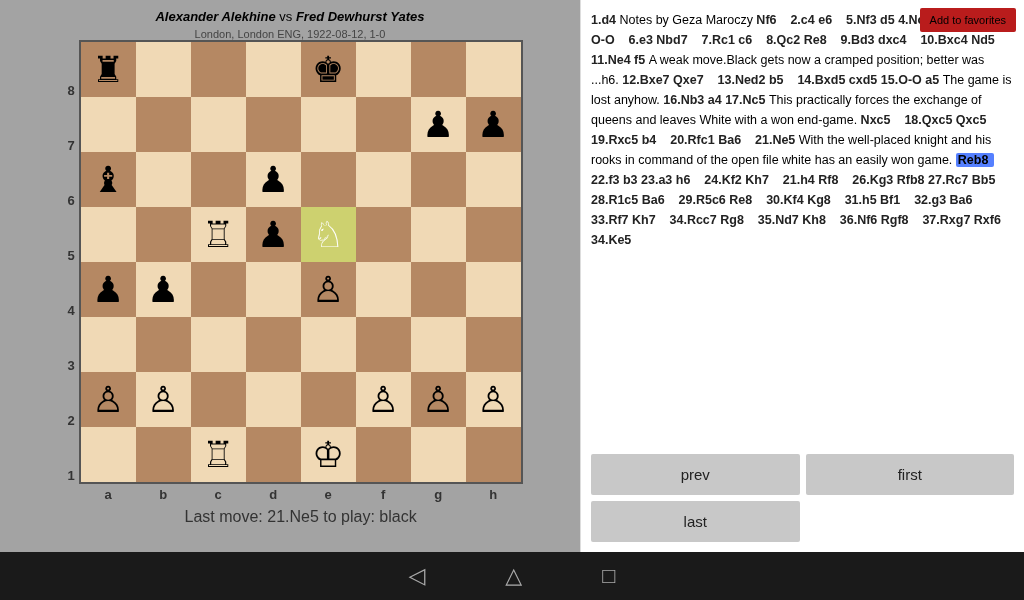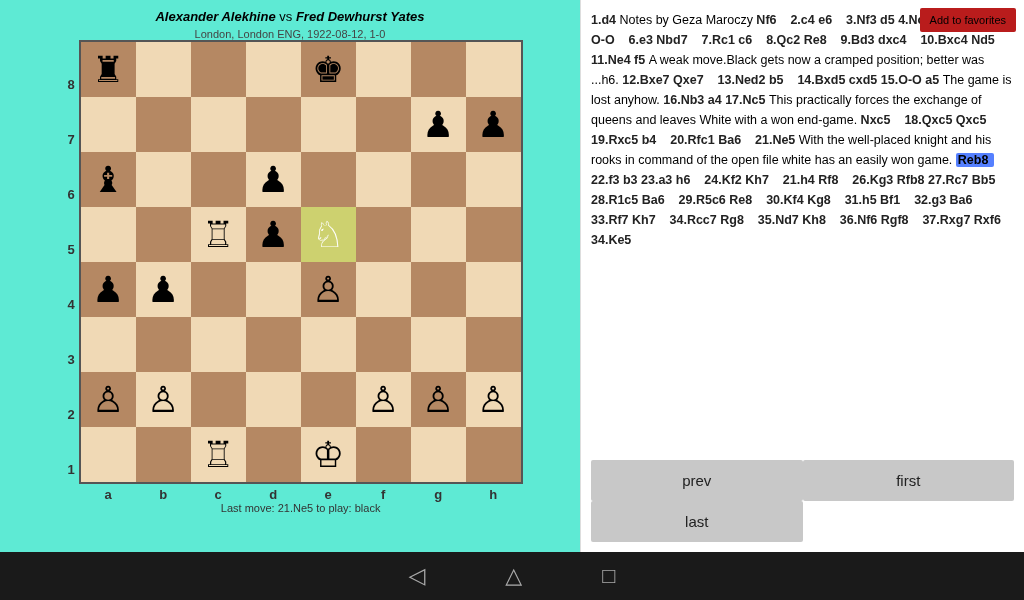--- a/index.html
+++ b/index.html
@@ -17,21 +17,21 @@
       flex: 1;
       background: #ffffff;
       position: relative;
     }
     #left-panel {
       width: 580px;
       display: flex;
       flex-direction: column;
       align-items: center;
       padding: 8px 0 4px 0;
-      background: #5eead4;
+      background: #a3a3a3;
     }
     #game-title {
       text-align: center;
       font-size: 13px;
       margin-bottom: 2px;
       line-height: 1.4;
     }
     #game-title .player1 { font-style: italic; font-weight: bold; }
     #game-title .vs { font-weight: normal; font-style: normal; }
     #game-title .player2 { font-style: italic; font-weight: bold; }
@@ -106,23 +106,23 @@
       margin-top: 3px;
     }
     .file-label {
       font-size: 13px;
       font-weight: bold;
       color: #333;
       width: 55px;
       text-align: center;
     }
     #last-move {
-      font-size: 11px;
+      font-size: 16px;
       color: #333;
-      margin-top: 0;
+      margin-top: 6px;
       text-align: left;
     }
     #right-panel {
       flex: 1;
       padding: 10px 10px 10px 10px;
       display: flex;
       flex-direction: column;
       background: #fff;
       border-left: 1px solid #ddd;
     }
@@ -138,21 +138,21 @@
     .annotation { color: #000000; font-style: normal; }
     .highlight-move {
       background: #5580ff;
       color: #000000;
       border-radius: 2px;
       padding: 0 2px;
     }
     #nav-buttons {
       display: grid;
       grid-template-columns: 1fr 1fr;
-      gap: 0;
+      gap: 6px;
       margin-top: 8px;
     }
     .nav-btn {
       background: #c8c8c8;
       border: none;
       padding: 12px 0;
       font-size: 15px;
       cursor: pointer;
       border-radius: 2px;
       color: #222;
@@ -324,21 +324,21 @@
 
         <div id="last-move">Last move: 21.Ne5    to play: black</div>
       </div>
     </div>
   </div>
 
   <div id="right-panel">
     <div id="moves-text">
       <span class="move-num">1.d4 </span><span class="annotation">Notes by Geza Maroczy </span><span class="move">Nf6 </span>&nbsp;&nbsp;
       <span class="move-num">2.c4 </span><span class="move">e6 </span>&nbsp;&nbsp;
-      <span class="move-num">3.Nf3 </span><span class="move">d5 </span>
+      <span class="move-num">5.Nf3 </span><span class="move">d5 </span>
       <span class="move-num">4.Nc3 </span><span class="move">Be7 </span>&nbsp;&nbsp;
       <span class="move-num">5.Bg5 </span><span class="move">O-O </span>&nbsp;&nbsp;
       <span class="move-num">6.e3 </span><span class="move">Nbd7 </span>&nbsp;&nbsp;
       <span class="move-num">7.Rc1 </span><span class="move">c6 </span>&nbsp;&nbsp;
       <span class="move-num">8.Qc2 </span><span class="move">Re8 </span>&nbsp;&nbsp;
       <span class="move-num">9.Bd3 </span><span class="move">dxc4 </span>&nbsp;&nbsp;
       <span class="move-num">10.Bxc4 </span><span class="move">Nd5 </span>&nbsp;&nbsp;
       <span class="move-num">11.Ne4 </span><span class="move">f5 </span>
       <span class="annotation">A weak move.Black gets now a cramped position; better was ...h6. </span>
       <span class="move-num">12.Bxe7 </span><span class="move">Qxe7 </span>&nbsp;&nbsp;

